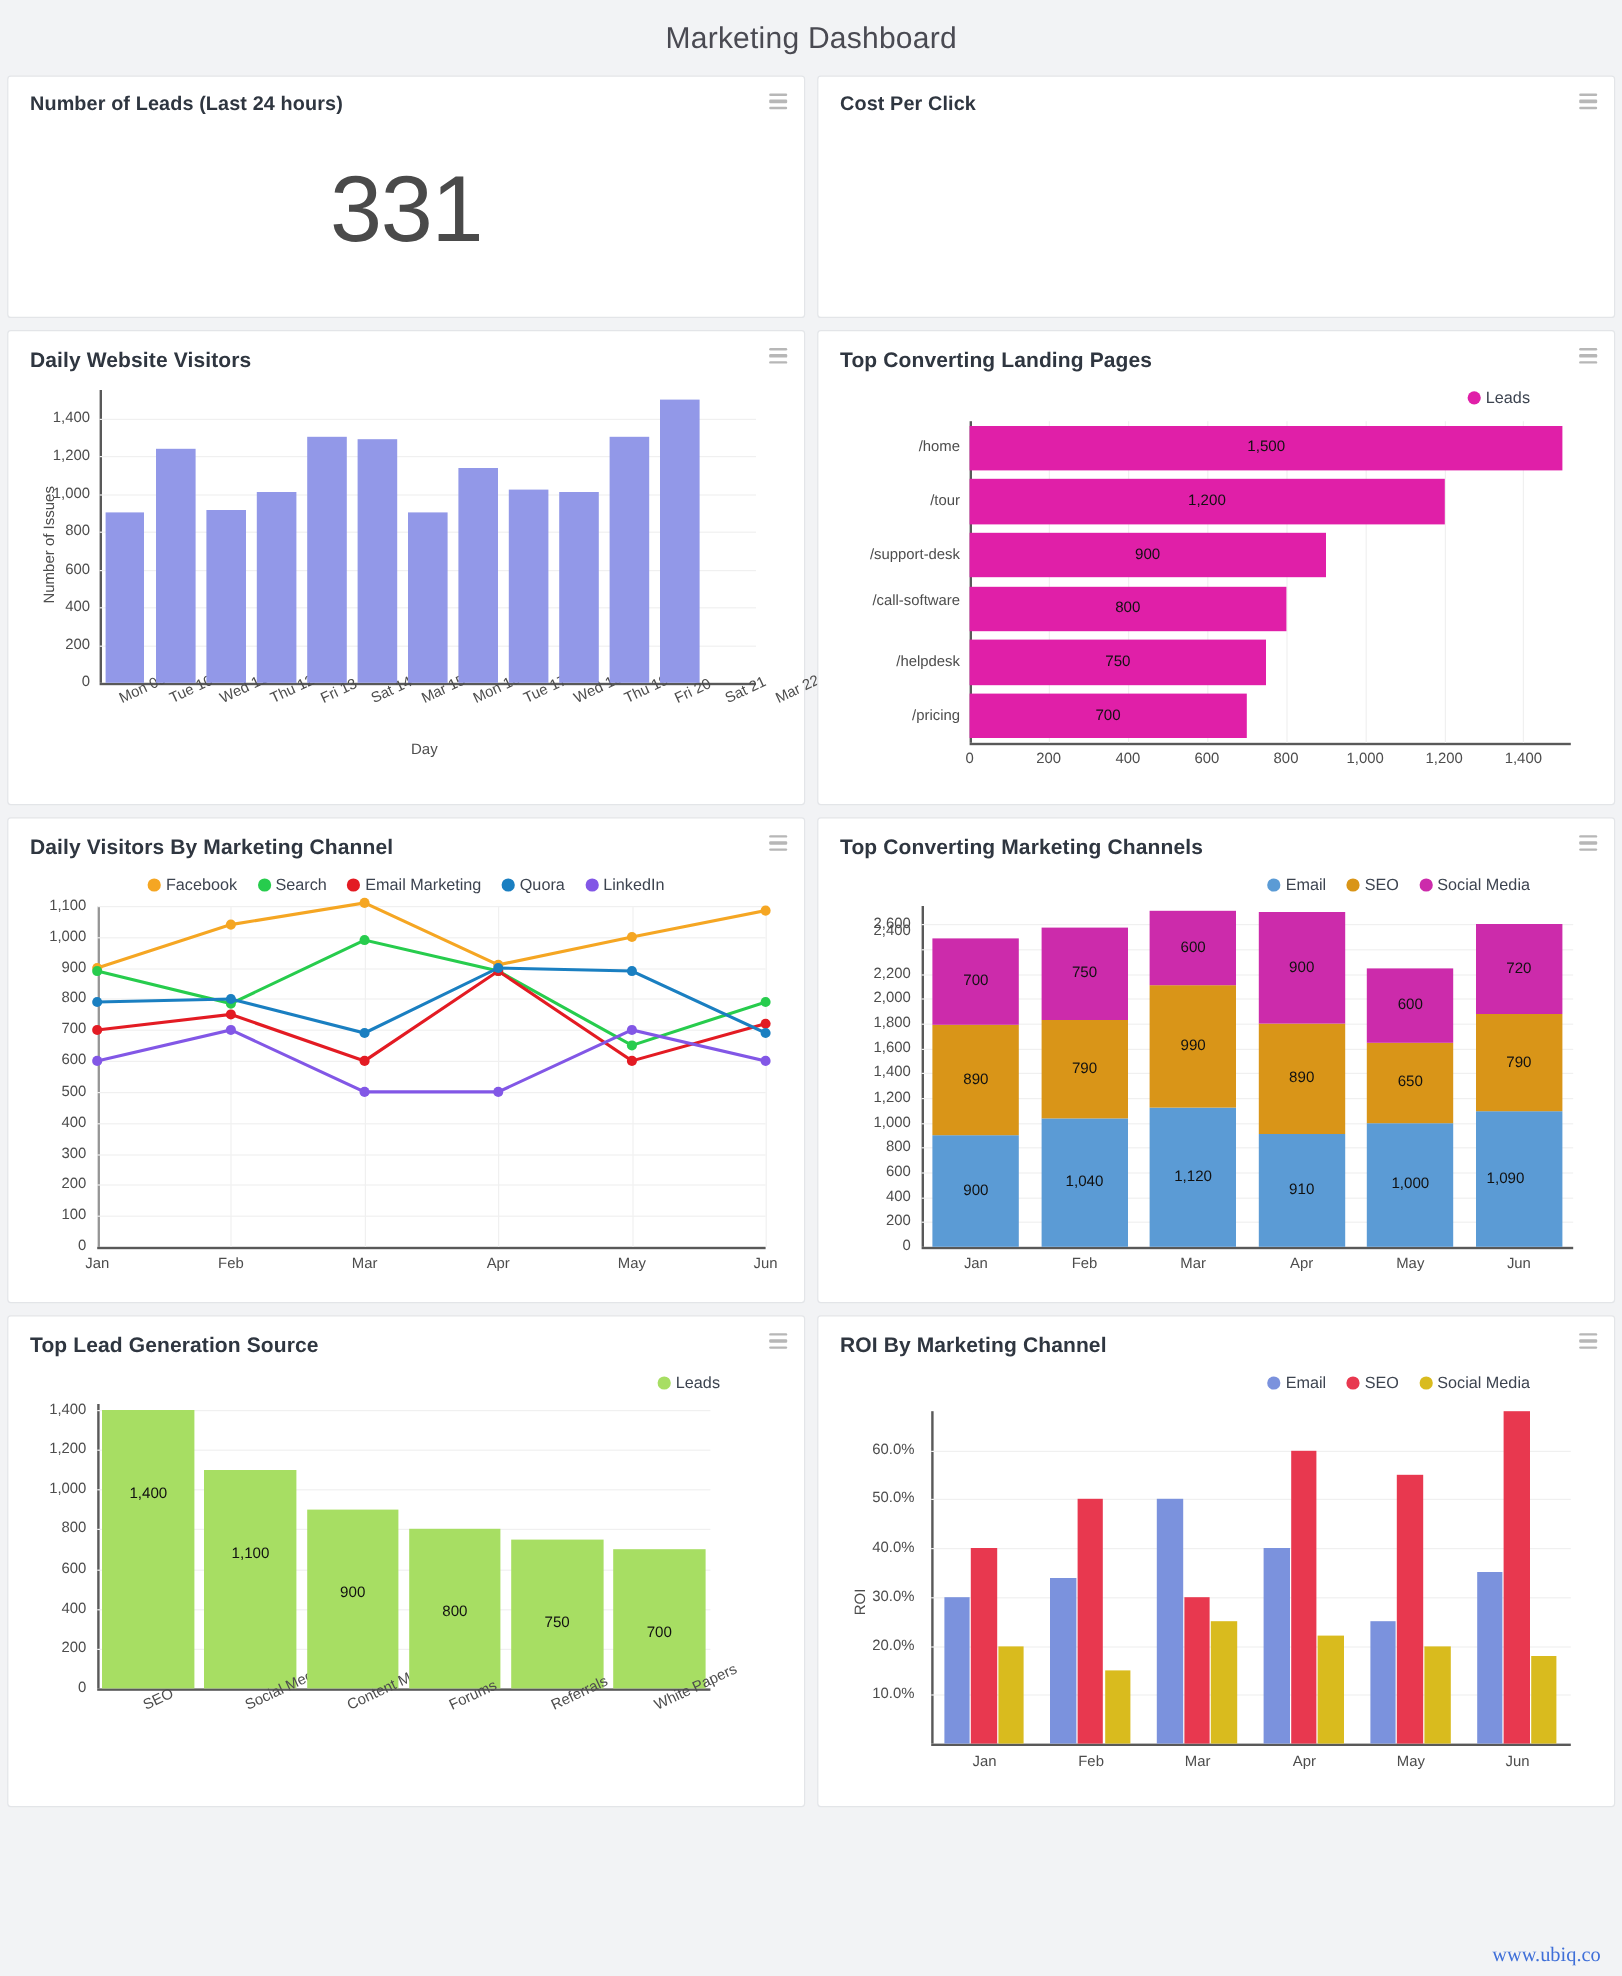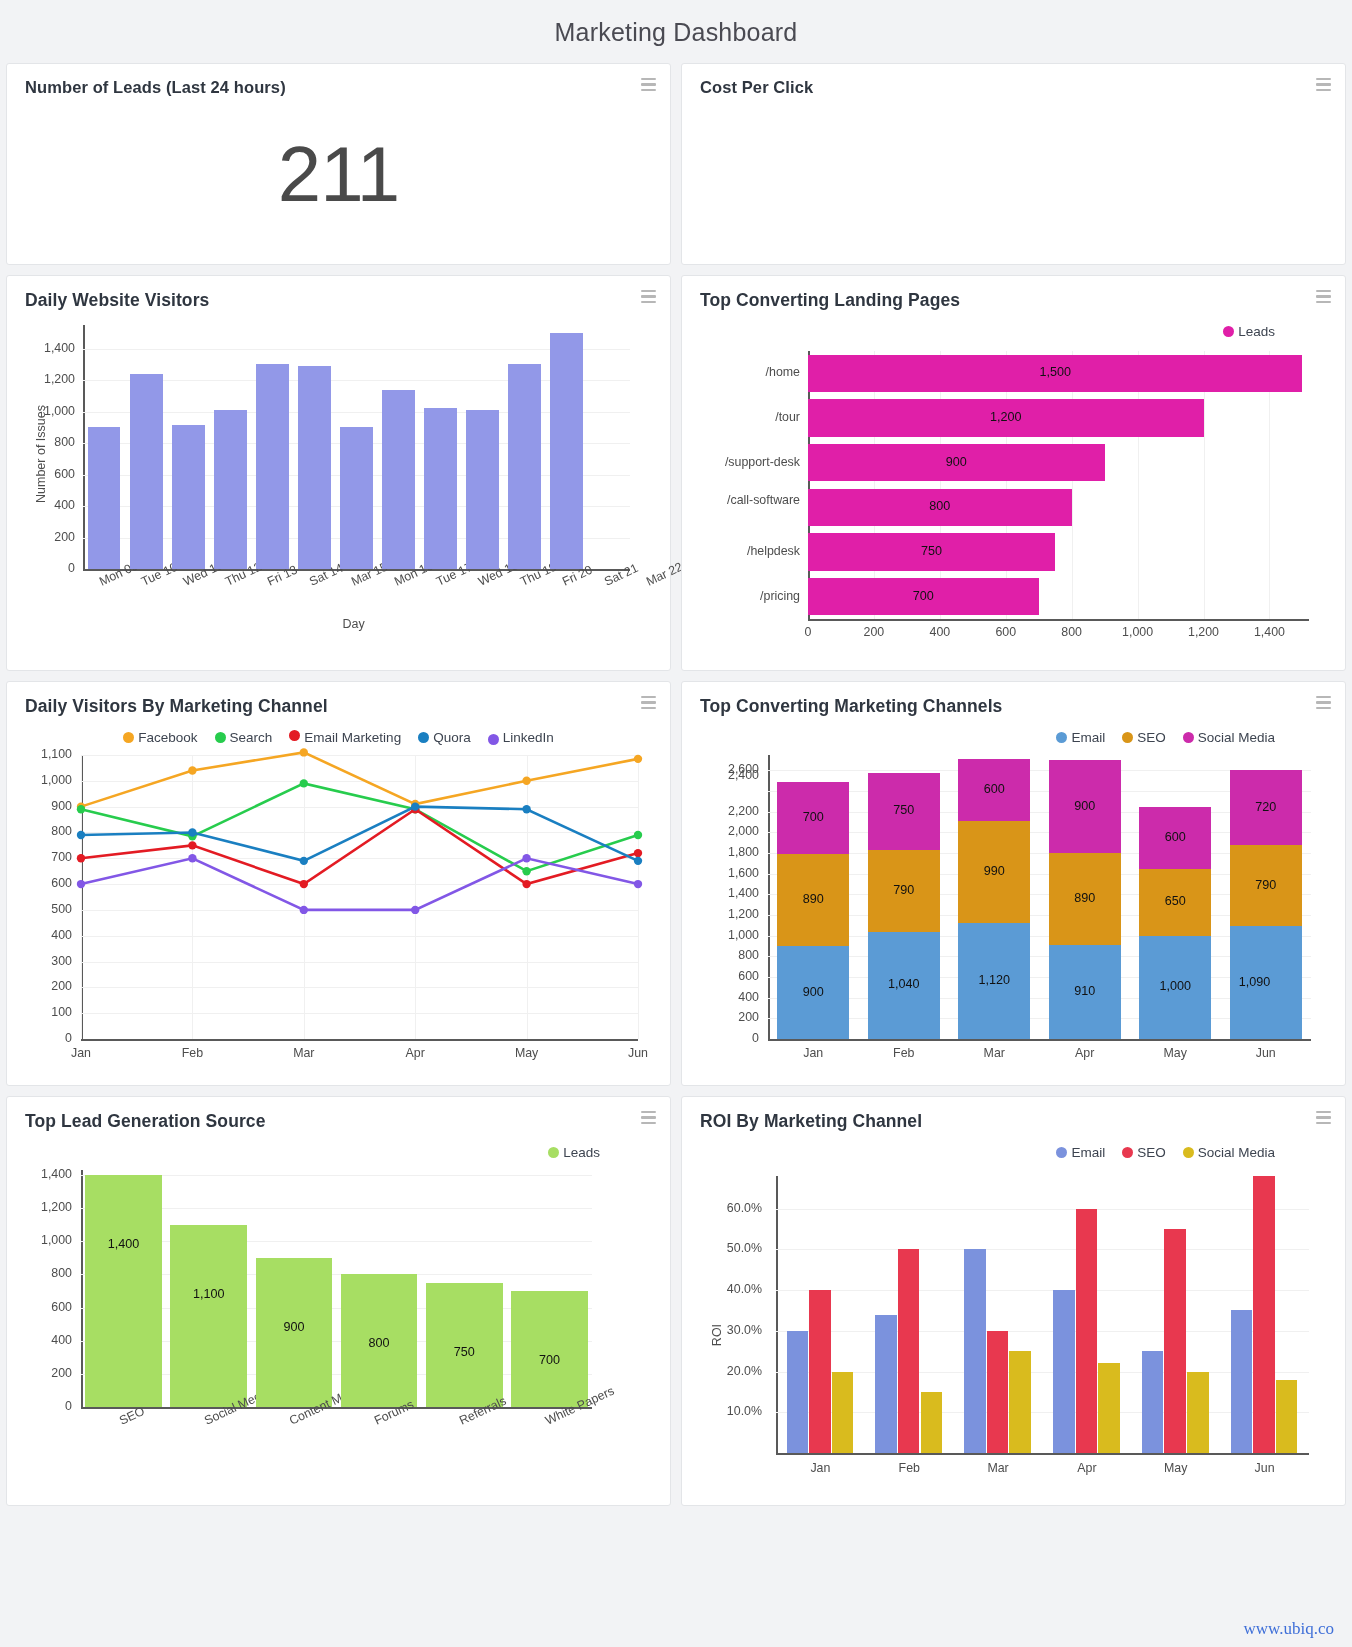--- a/index.html
+++ b/index.html
@@ -90,21 +90,21 @@
   <div class="dash-title">Marketing Dashboard</div>
 
   <div class="row">
     <div class="card kpi-card">
       <div class="card-title kpi-title">Number of Leads (Last 24 hours)</div>
       <div class="burger">
           <i></i>
           <i></i>
           <i></i>
         </div>
-      <div class="kpi-value">211</div>
+      <div class="kpi-value">331</div>
     </div>
     <div class="card kpi-card">
       <div class="card-title kpi-title">Cost Per Click</div>
       <div class="burger">
           <i></i>
           <i></i>
           <i></i>
         </div>
     </div>
   </div>
@@ -228,29 +228,29 @@
         </div>
       <div class="legend" id="lg2">
           <span style="display:inline-flex;align-items:center">
             <span class="dot" style="background:#f5a623"></span>
             <em>Facebook</em>
           </span>
           <span style="display:inline-flex;align-items:center">
             <span class="dot" style="background:#27cc4d"></span>
             <em>Search</em>
           </span>
-          <span style="display:inline-flex;">
+          <span style="display:inline-flex;align-items:center">
             <span class="dot" style="background:#e31b23"></span>
             <em>Email Marketing</em>
           </span>
           <span style="display:inline-flex;align-items:center">
             <span class="dot" style="background:#1a7fc1"></span>
             <em>Quora</em>
           </span>
-          <span style="display:inline-flex;align-items:flex-end">
+          <span style="display:inline-flex;align-items:center">
             <span class="dot" style="background:#8257e6"></span>
             <em>LinkedIn</em>
           </span>
         </div>
       <div class="plot" id="p2" style="height:328px">
           <div class="axis-line" style="left:56px;top:10px;width:1.6px;height:284px"></div>
           <div class="axis-line" style="left:56px;top:294px;width:557px;height:1.6px"></div>
           <div class="ytick" style="left:0;top:286px;width:47px">0</div>
           <div class="gl" style="left:56px;top:268.1818181818182px;width:557px;height:1px"></div>
           <div class="ytick" style="left:0;top:260.1818181818182px;width:47px">100</div>

